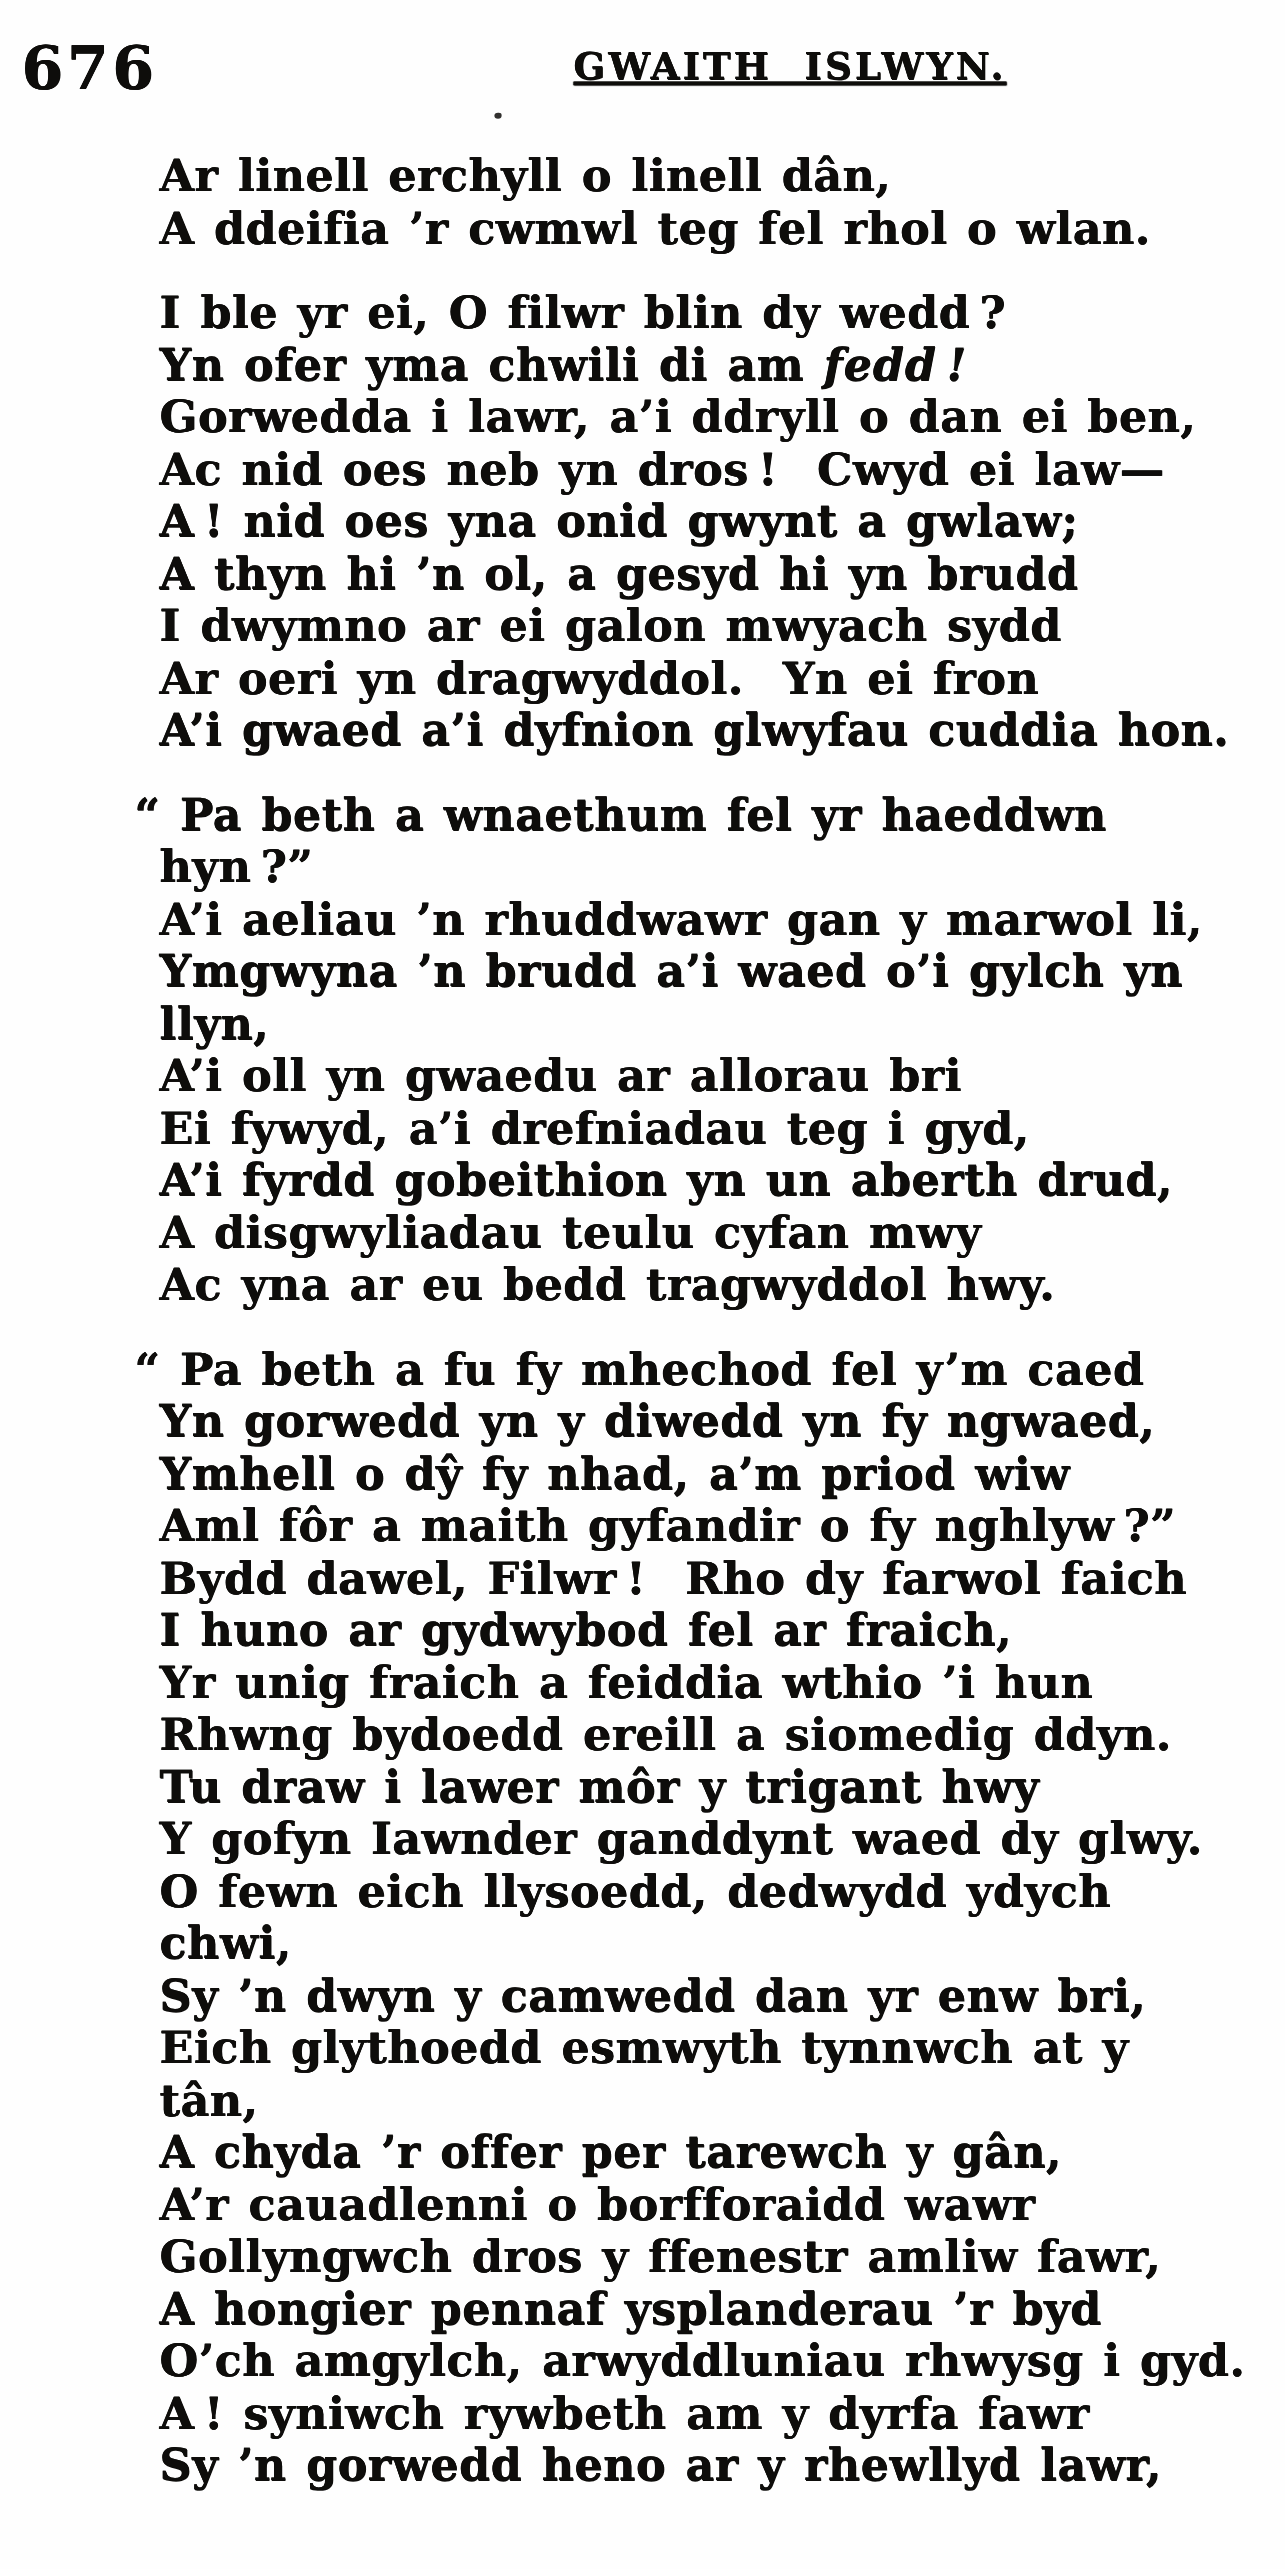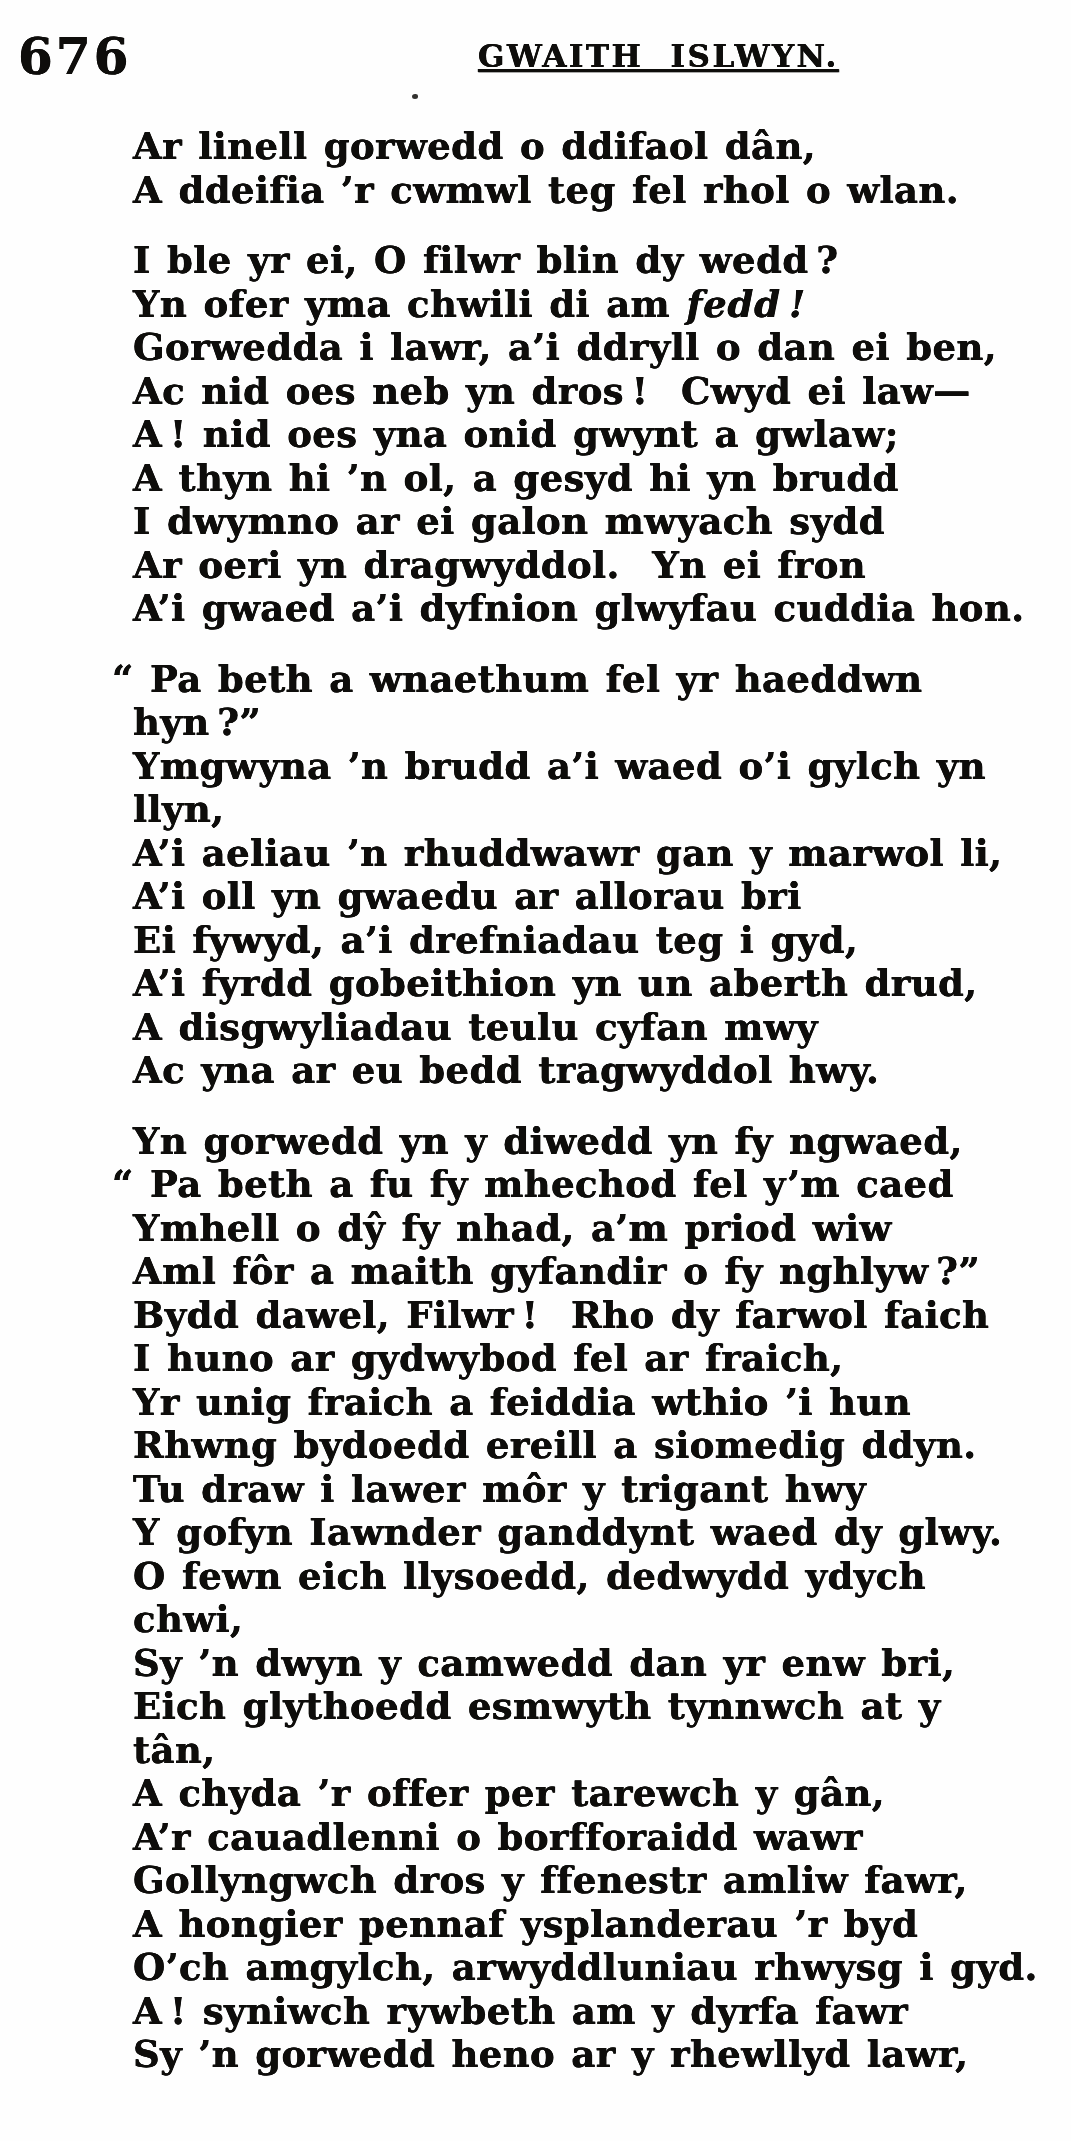--- a/index.html
+++ b/index.html
@@ -67,47 +67,47 @@
 </style>
 </head>
 <body>
 
 <div class="page">
   <div class="folio">676</div>
   <div class="running-title">GWAITH ISLWYN.</div>
   <span class="ink-dot"></span>
   <div class="poem">
       <div class="stanza">
-        <div class="line">Ar linell gorwedd o ddifaol dân,</div>
+        <div class="line">Ar linell erchyll o linell dân,</div>
         <div class="line">A ddeifia ’r cwmwl teg fel rhol o wlan.</div>
       </div>
       <div class="stanza">
         <div class="line">I ble yr ei, O filwr blin dy wedd ?</div>
         <div class="line">Yn ofer yma chwili di am <em>fedd !</em></div>
         <div class="line">Gorwedda i lawr, a’i ddryll o dan ei ben,</div>
         <div class="line">Ac nid oes neb yn dros !  Cwyd ei law—</div>
         <div class="line">A ! nid oes yna onid gwynt a gwlaw;</div>
         <div class="line">A thyn hi ’n ol, a gesyd hi yn brudd</div>
         <div class="line">I dwymno ar ei galon mwyach sydd</div>
         <div class="line">Ar oeri yn dragwyddol.  Yn ei fron</div>
         <div class="line">A’i gwaed a’i dyfnion glwyfau cuddia hon.</div>
       </div>
       <div class="stanza">
         <div class="line hang">“ Pa beth a wnaethum fel yr haeddwn hyn ?”</div>
+        <div class="line">A’i aeliau ’n rhuddwawr gan y marwol li,</div>
         <div class="line">Ymgwyna ’n brudd a’i waed o’i gylch yn llyn,</div>
-        <div class="line">A’i aeliau ’n rhuddwawr gan y marwol li,</div>
         <div class="line">A’i oll yn gwaedu ar allorau bri</div>
         <div class="line">Ei fywyd, a’i drefniadau teg i gyd,</div>
         <div class="line">A’i fyrdd gobeithion yn un aberth drud,</div>
         <div class="line">A disgwyliadau teulu cyfan mwy</div>
         <div class="line">Ac yna ar eu bedd tragwyddol hwy.</div>
       </div>
       <div class="stanza">
+        <div class="line hang">“ Pa beth a fu fy mhechod fel y’m caed</div>
         <div class="line">Yn gorwedd yn y diwedd yn fy ngwaed,</div>
-        <div class="line hang">“ Pa beth a fu fy mhechod fel y’m caed</div>
         <div class="line">Ymhell o dŷ fy nhad, a’m priod wiw</div>
         <div class="line">Aml fôr a maith gyfandir o fy nghlyw ?”</div>
         <div class="line">Bydd dawel, Filwr !  Rho dy farwol faich</div>
         <div class="line">I huno ar gydwybod fel ar fraich,</div>
         <div class="line">Yr unig fraich a feiddia wthio ’i hun</div>
         <div class="line">Rhwng bydoedd ereill a siomedig ddyn.</div>
         <div class="line">Tu draw i lawer môr y trigant hwy</div>
         <div class="line">Y gofyn Iawnder ganddynt waed dy glwy.</div>
         <div class="line">O fewn eich llysoedd, dedwydd ydych chwi,</div>
         <div class="line">Sy ’n dwyn y camwedd dan yr enw bri,</div>

